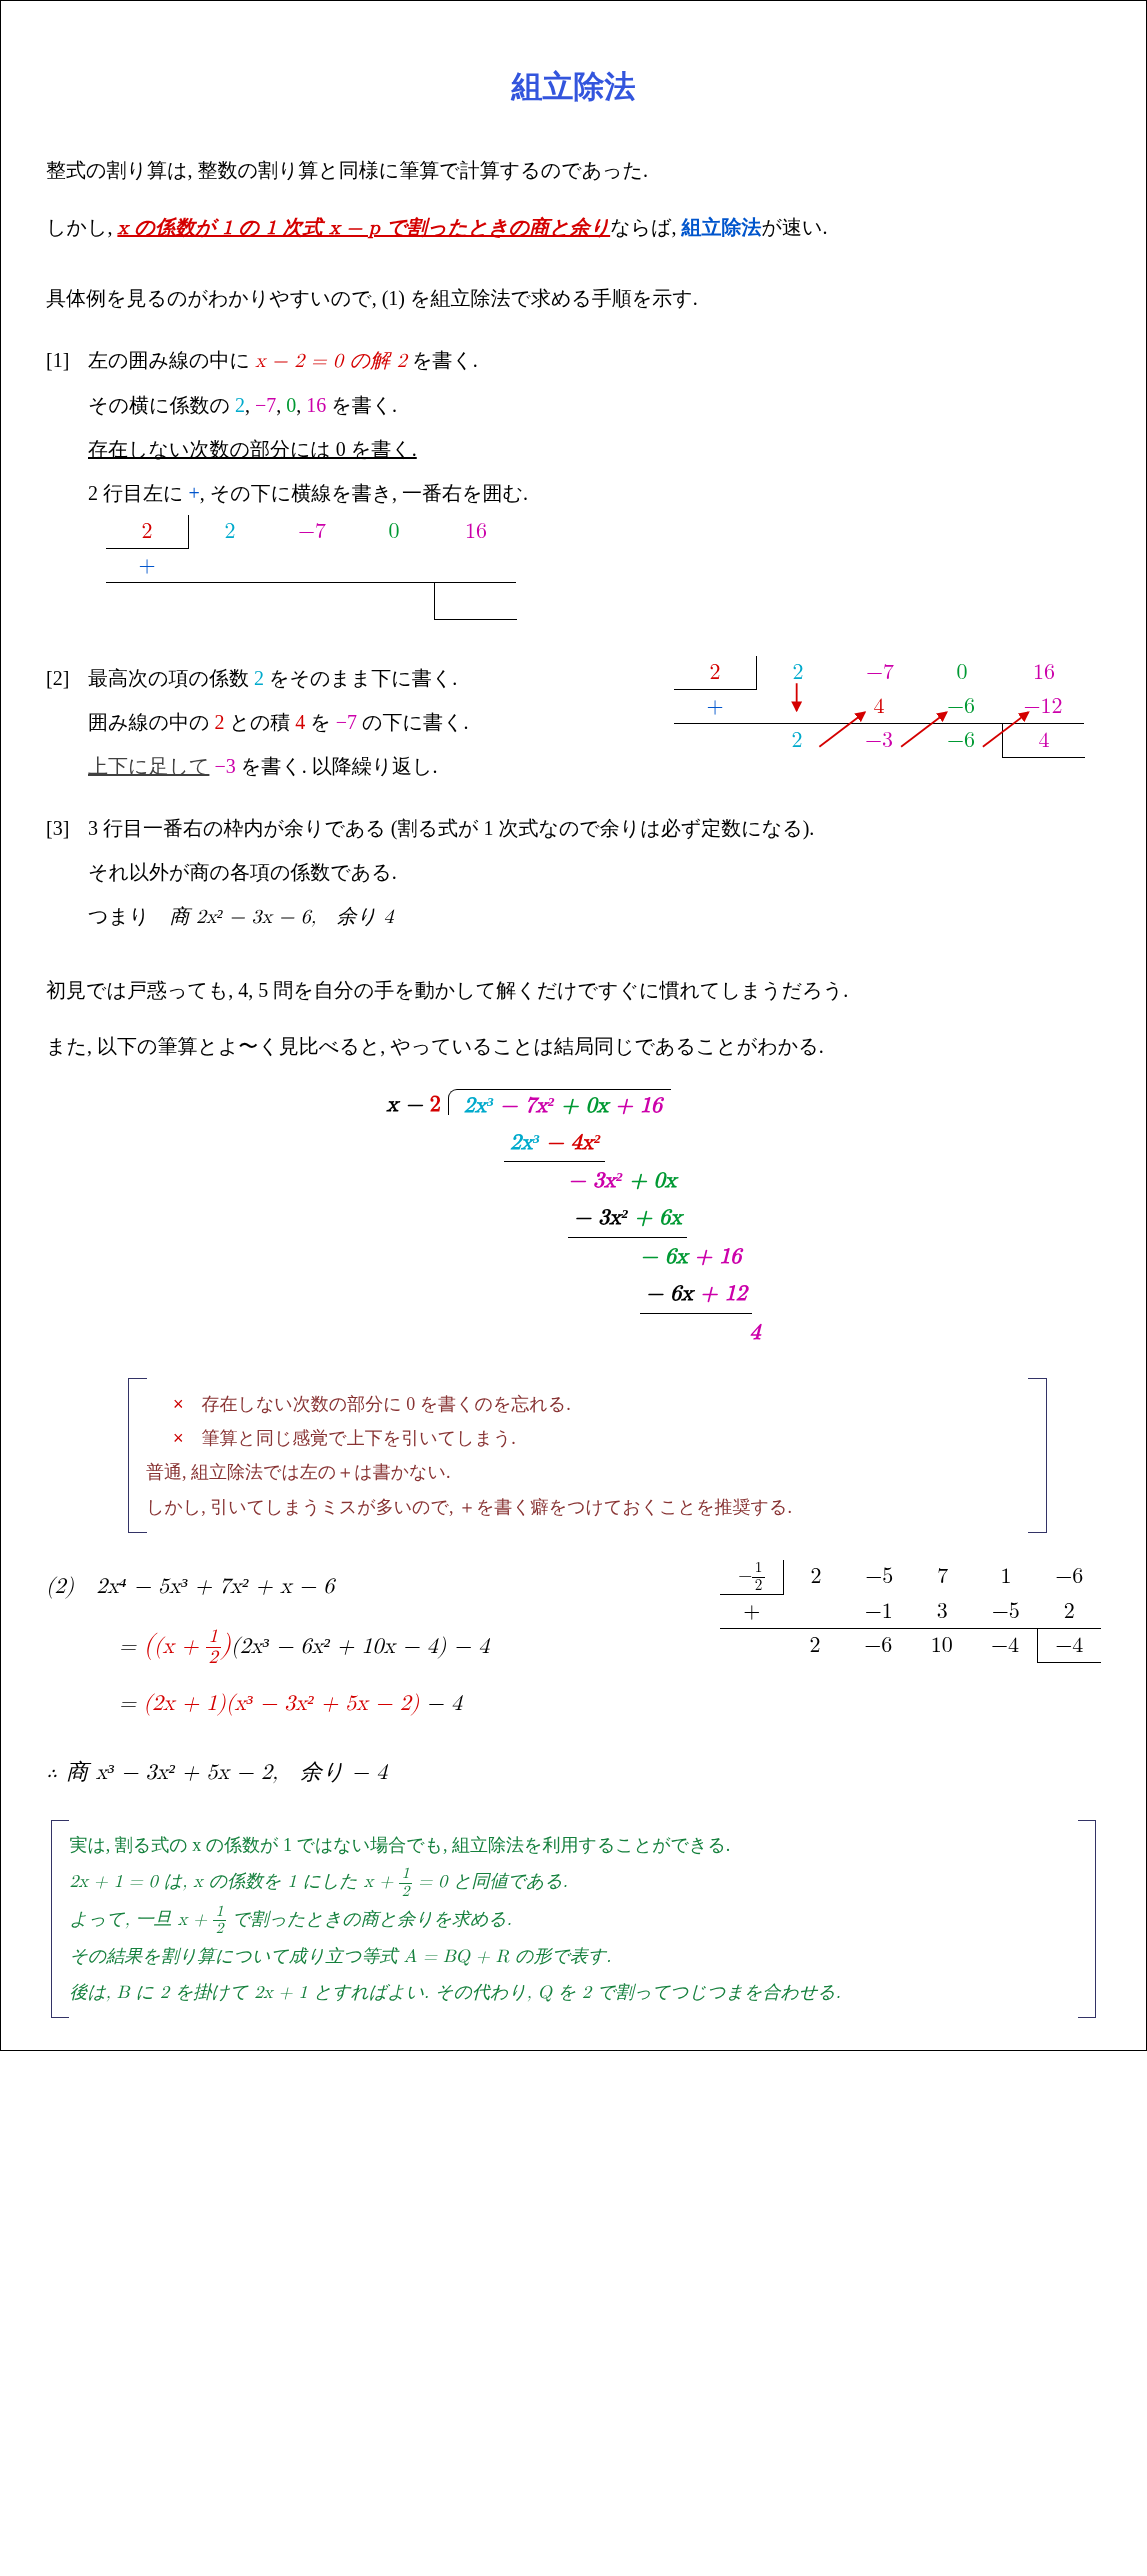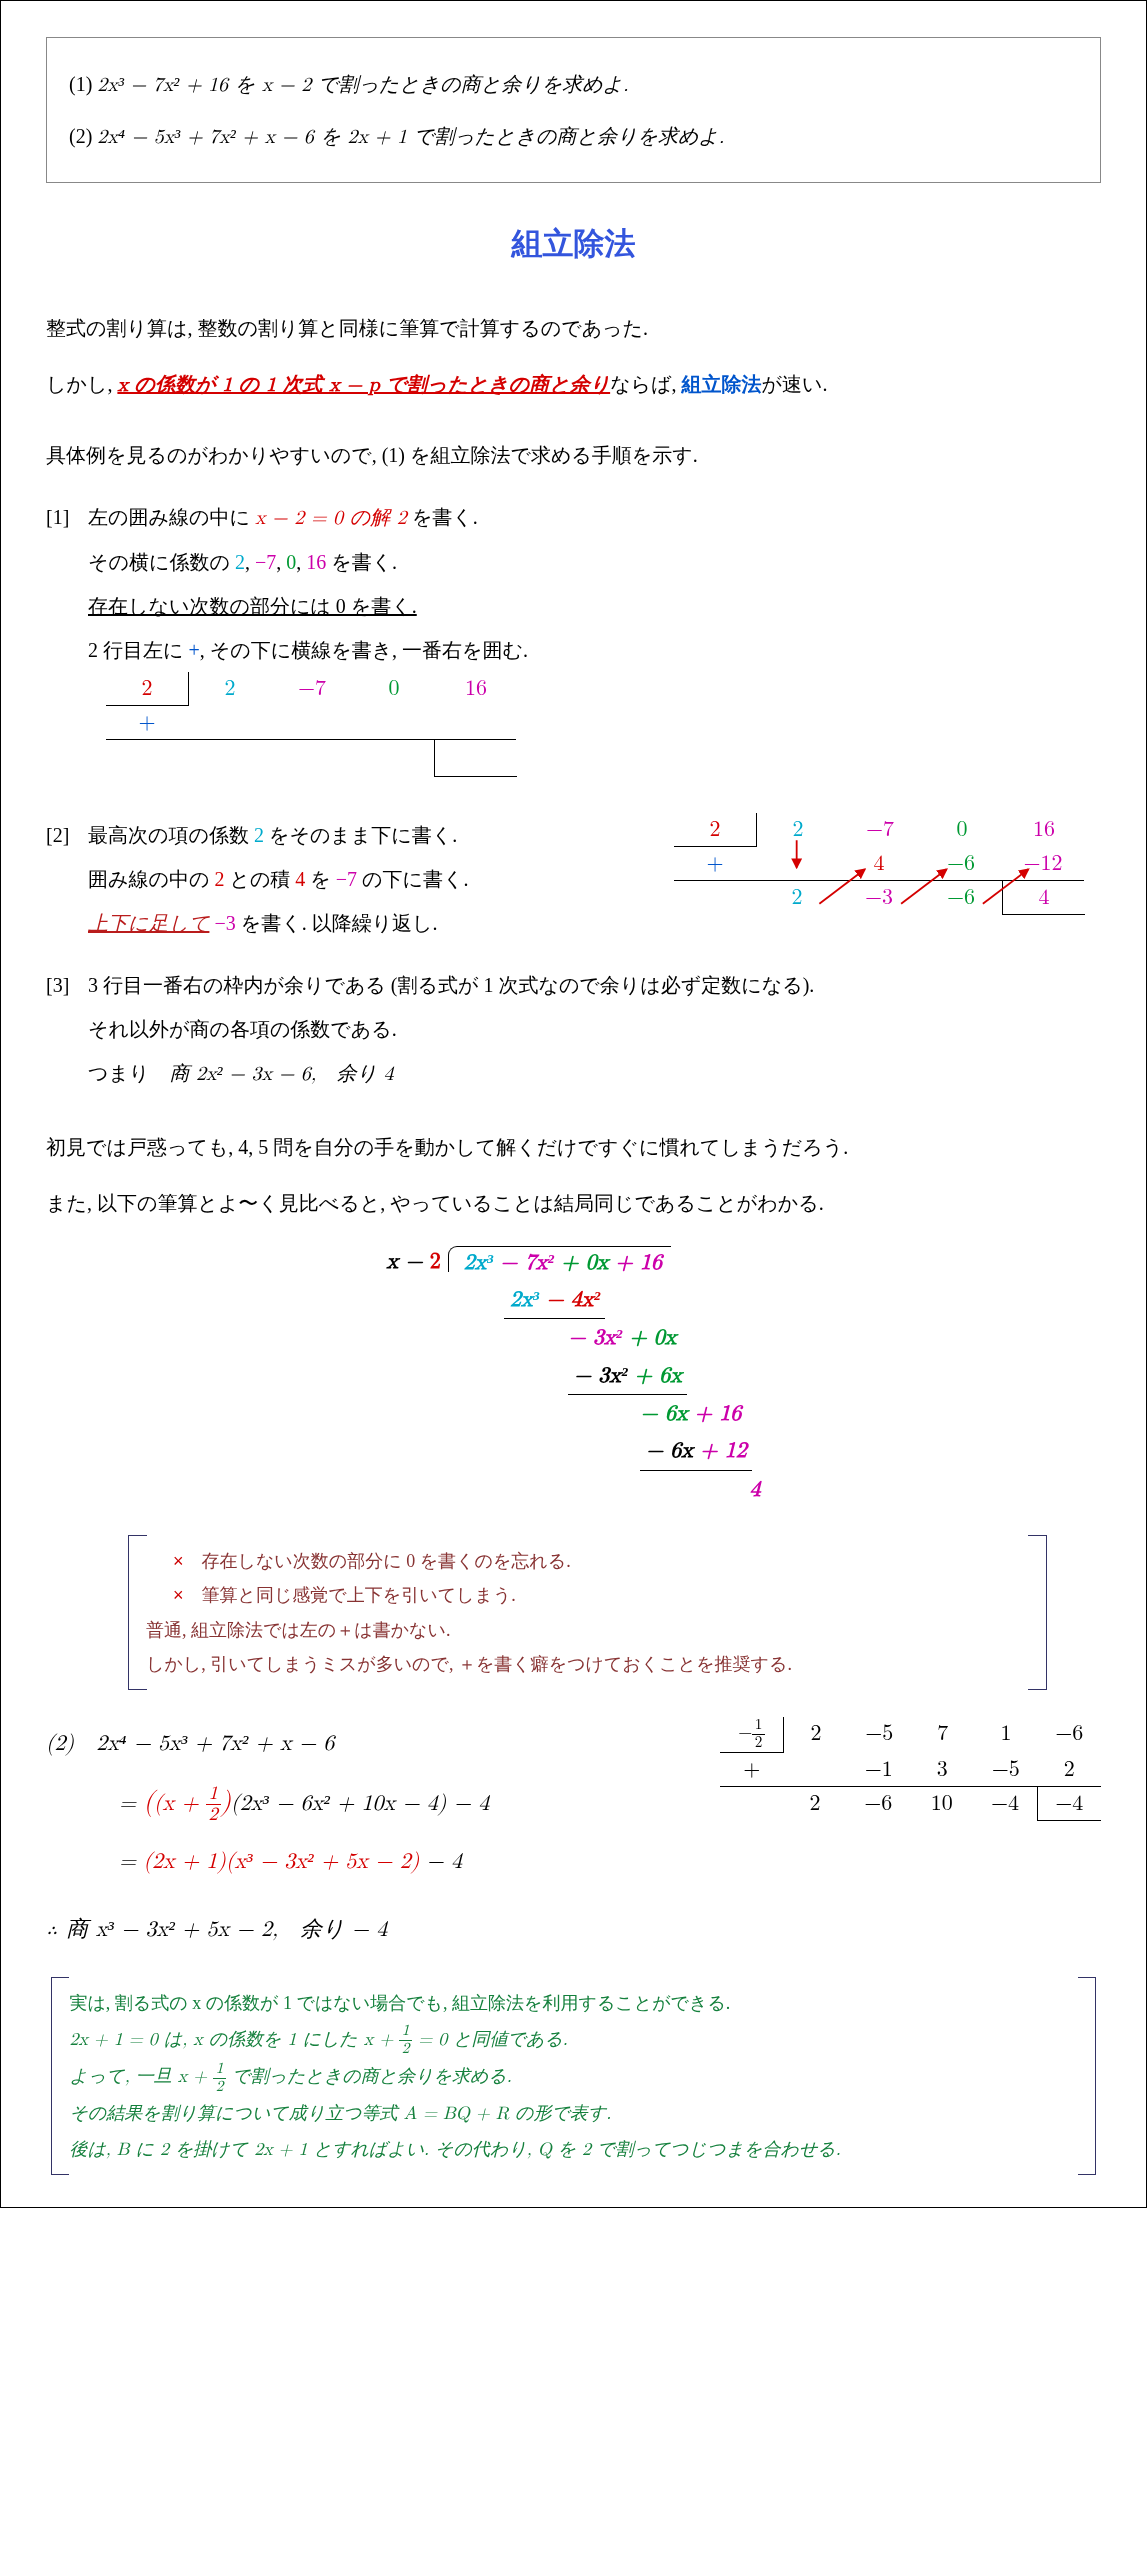--- a/index.html
+++ b/index.html
@@ -33,21 +33,21 @@
   }
   .para { margin: 12.7px 0; }
   .red { color: #d40000; }
   .redbold { color: #d40000; font-weight: bold; }
   .blue { color: #0055cc; }
   .bluebold { color: #0055cc; font-weight: bold; }
   .magenta { color: #cc00aa; }
   .green { color: #009933; }
   .cyan { color: #00aacc; }
   .uline { text-decoration: underline; }
-  .ulineblue { text-decoration: underline; color: #b91c1c; font-style: italic; }
+  .ulineblue { text-decoration: underline; color: #404040; }
   .bracketRow { display: flex; align-items: flex-start; margin: 18px 0 9px; }
   .bracketLabel { width: 42px; }
   .bracketBody { flex: 1; }
   .synthBlock {
     font-family: "Latin Modern Math", "Times New Roman", serif;
     font-size: 22px;
     line-height: 1.5;
   }
   .cellRow { display: flex; }
   .cell { width: 82px; text-align: center; }
@@ -108,30 +108,20 @@
   .math { font-family: "Latin Modern Math","Times New Roman",serif; font-style: italic; }
   .upright { font-style: normal; }
   .therefore::before { content: "∴"; margin-right: 9px; }
   svg.arrow { position: absolute; pointer-events: none; }
 </style>
 </head>
 <body>
 
 <div class="page">
 
-  <div class="qbox">
-    <div class="qrow">
-      <span>(1)</span>
-      <span class="math">2x³ − 7x² + 16 を x − 2 で割ったときの商と余りを求めよ.</span>
-    </div>
-    <div class="qrow">
-      <span>(2)</span>
-      <span class="math">2x⁴ − 5x³ + 7x² + x − 6 を 2x + 1 で割ったときの商と余りを求めよ.</span>
-    </div>
-  </div>
 
   <div class="mainTitle">組立除法</div>
 
   <div class="para">整式の割り算は, 整数の割り算と同様に筆算で計算するのであった.</div>
   <div class="para">
     <span>しかし, </span><span class="redbold uline math">x の係数が 1 の 1 次式 x − p で割ったときの商と余り</span><span>ならば, </span><span class="bluebold">組立除法</span><span>が速い.</span>
   </div>
   <div class="para" style="margin-top:25.4px">具体例を見るのがわかりやすいので, (1) を組立除法で求める手順を示す.</div>
 
   <div class="bracketRow">

